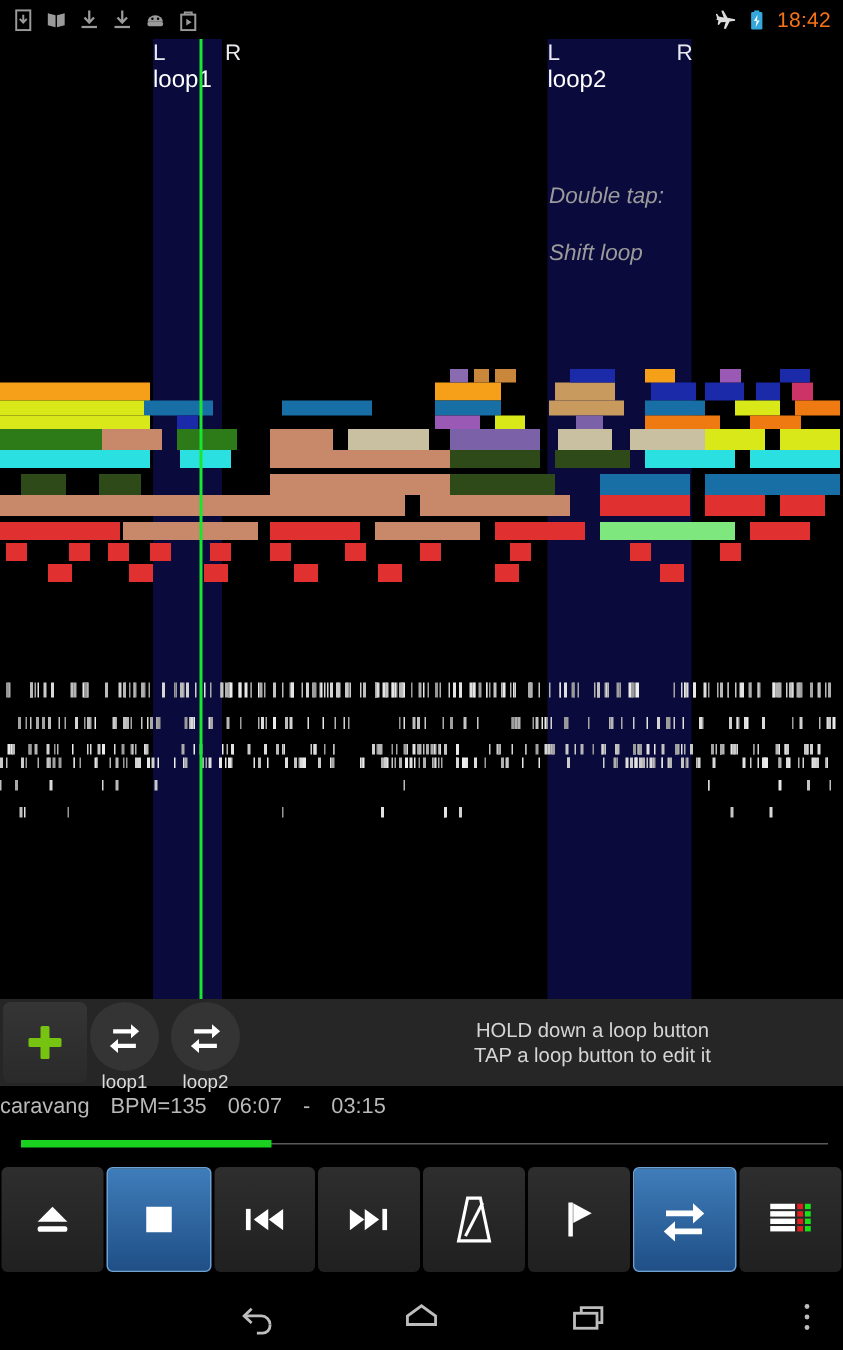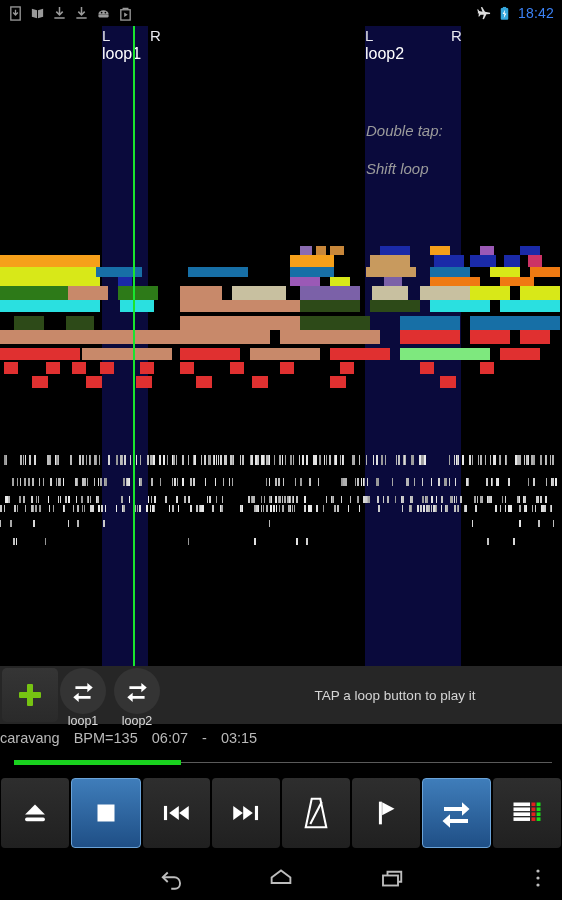--- a/index.html
+++ b/index.html
@@ -12,21 +12,21 @@
   #app { position: relative; width: 562px; height: 900px; background:#000; }
 
   
   .statusbar {
     position:absolute; top:0; left:0; width:562px; height:26px;
     background:#000; display:flex; align-items:center; z-index:40;
   }
   .sb-left { display:flex; align-items:center; gap:7px; padding-left:8px; }
   .sb-right { margin-left:auto; display:flex; align-items:center; gap:6px; padding-right:8px; }
   .sb-ico { width:15px; height:15px; display:block; }
-  .sb-time { color:#3b82f6; font-size:14px; letter-spacing:.2px; }
+  .sb-time { color:#f97316; font-size:14px; letter-spacing:.2px; }
 
   
   .canvas {
     position:absolute; top:26px; left:0; width:562px; height:640px;
     background:#000; overflow:hidden;
   }
   .loopband {
     position:absolute; top:0; height:640px;
     background:#0a0a3c;
   }
@@ -802,21 +802,22 @@
 
     <div class="loopbtn" style="left:114px;">
       <svg width="26" height="26" viewBox="0 0 24 24">
         <path d="M5 7.5 h11 v-3 l5 4.3 -5 4.3 v-3 H5 Z" fill="#ffffff"></path>
         <path d="M19 16.5 H8 v-3 l-5 4.3 5 4.3 v-3 h11 Z" fill="#ffffff"></path>
       </svg>
     </div>
     <div class="loopbtn-label" style="left:107px;">loop2</div>
 
     <div class="hintbox">
-      <div>TAP a loop button to play it</div>
+      <div>HOLD down a loop button</div>
+      <div>TAP a loop button to edit it</div>
     </div>
   </div>
 
   <div class="statusline">
     <span>caravang</span><span>BPM=135</span><span>06:07</span><span>-</span><span>03:15</span>
   </div>
 
   <div class="progwrap">
     <div class="progtrack"></div>
     <div class="progfill" id="progfill" style="width: 166.78px; background: rgb(25, 209, 30);"></div>

